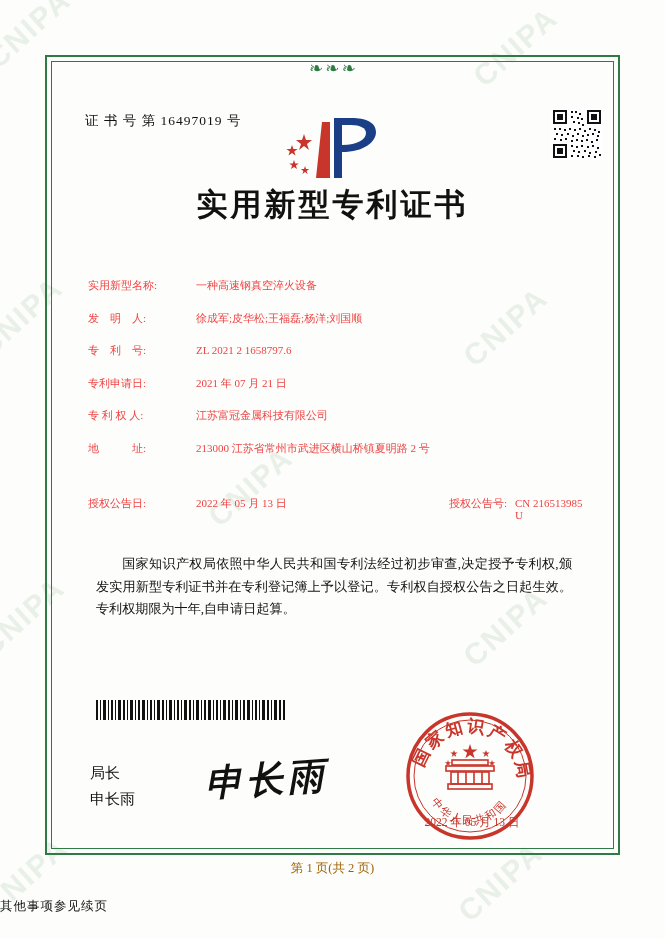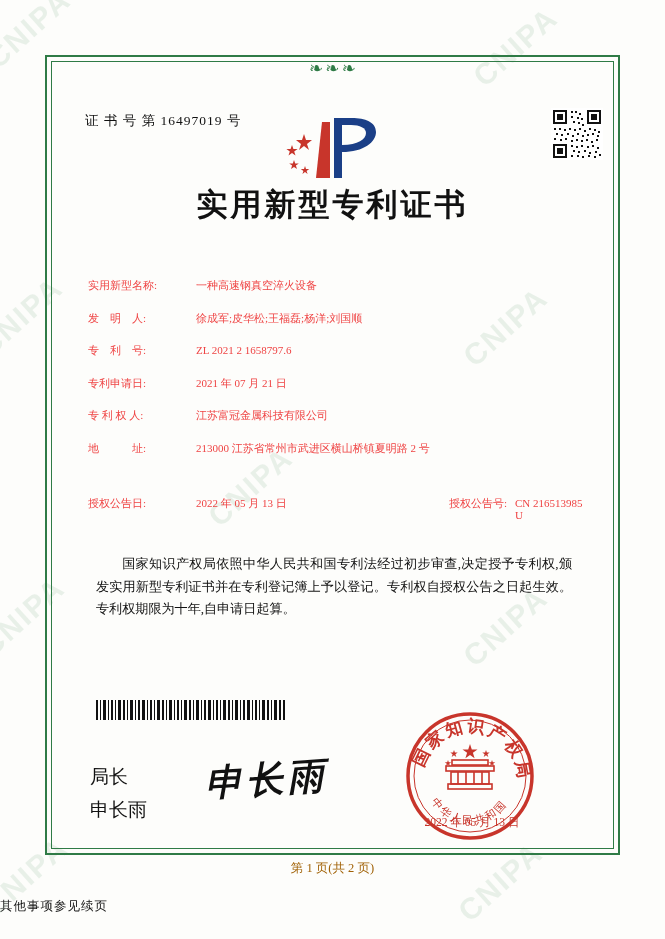--- a/index.html
+++ b/index.html
@@ -154,21 +154,21 @@
     width: 120px;
     text-align: center;
     font-size: 11.5px;
     color: #c8352b;
     letter-spacing: 0px;
   }
 
   .signature-block {
     position: absolute;
     left: 90px; top: 760px;
-    font-size: 19px;
+    font-size: 15px;
     color: #111;
     line-height: 1.75;
   }
   .handwriting {
     position: absolute;
     left: 205px; top: 755px;
     font-size: 37px;
     font-family: "Liberation Serif", serif;
     font-style: italic;
     font-weight: bold;

